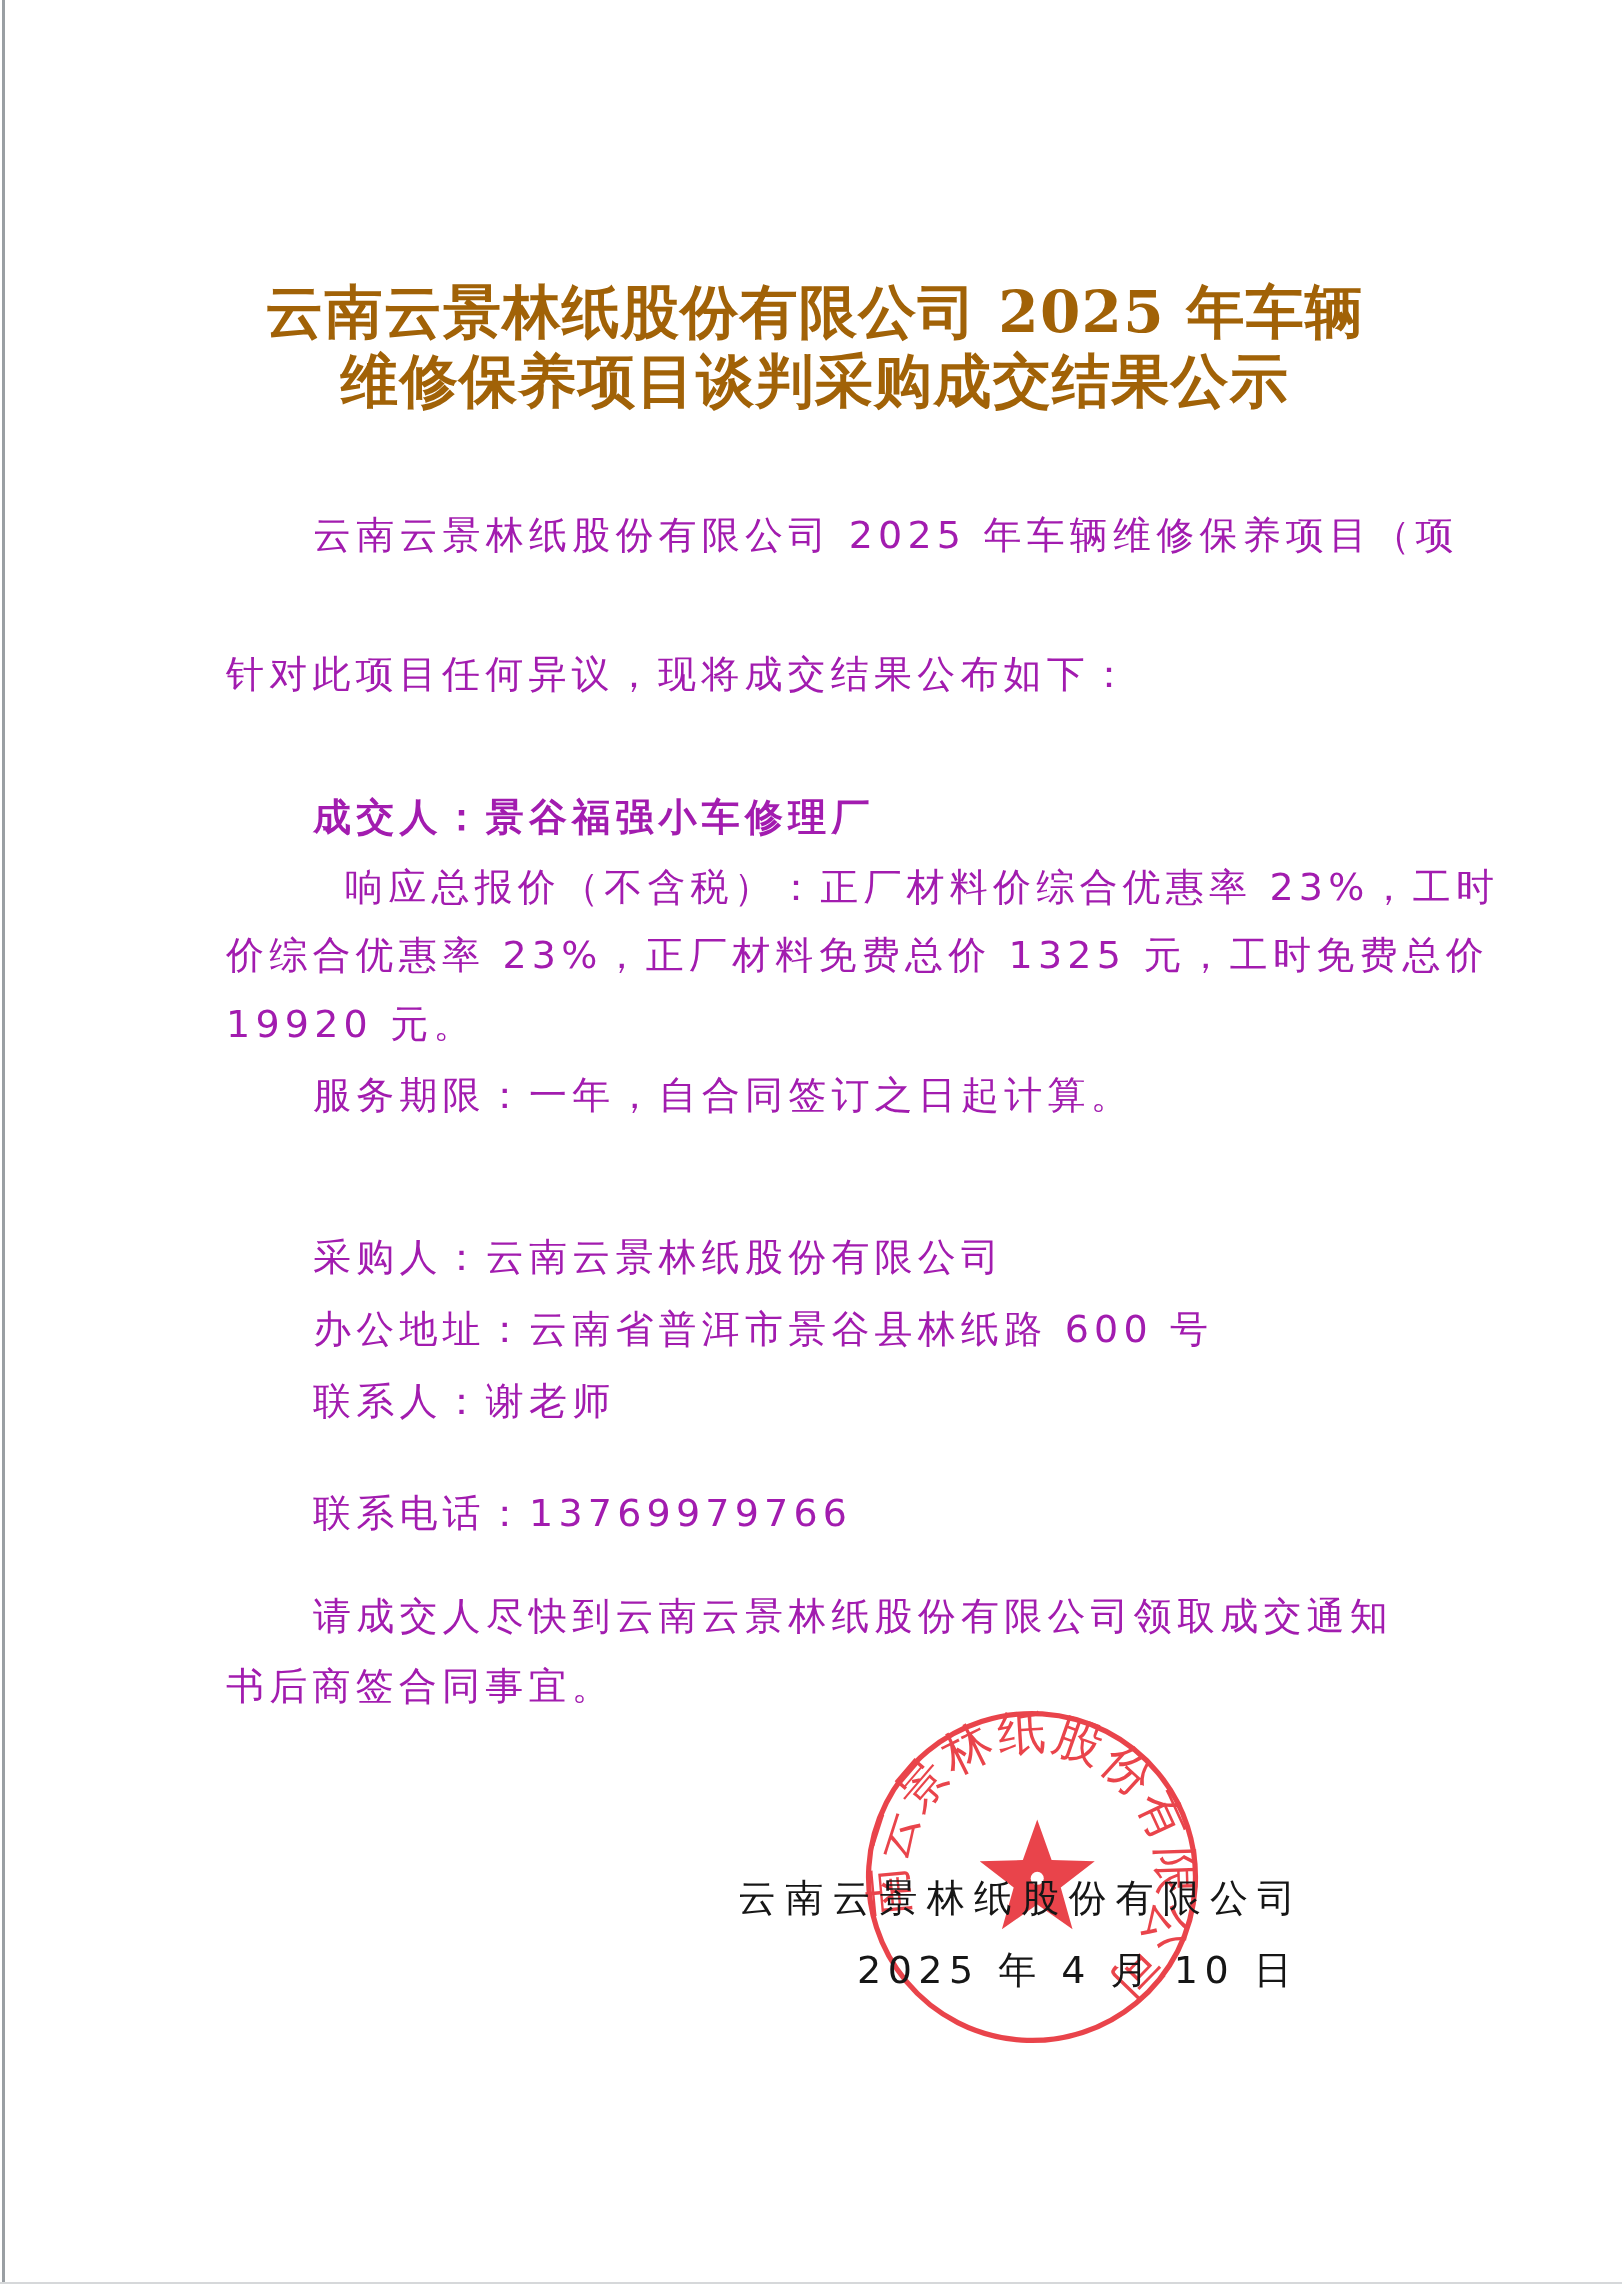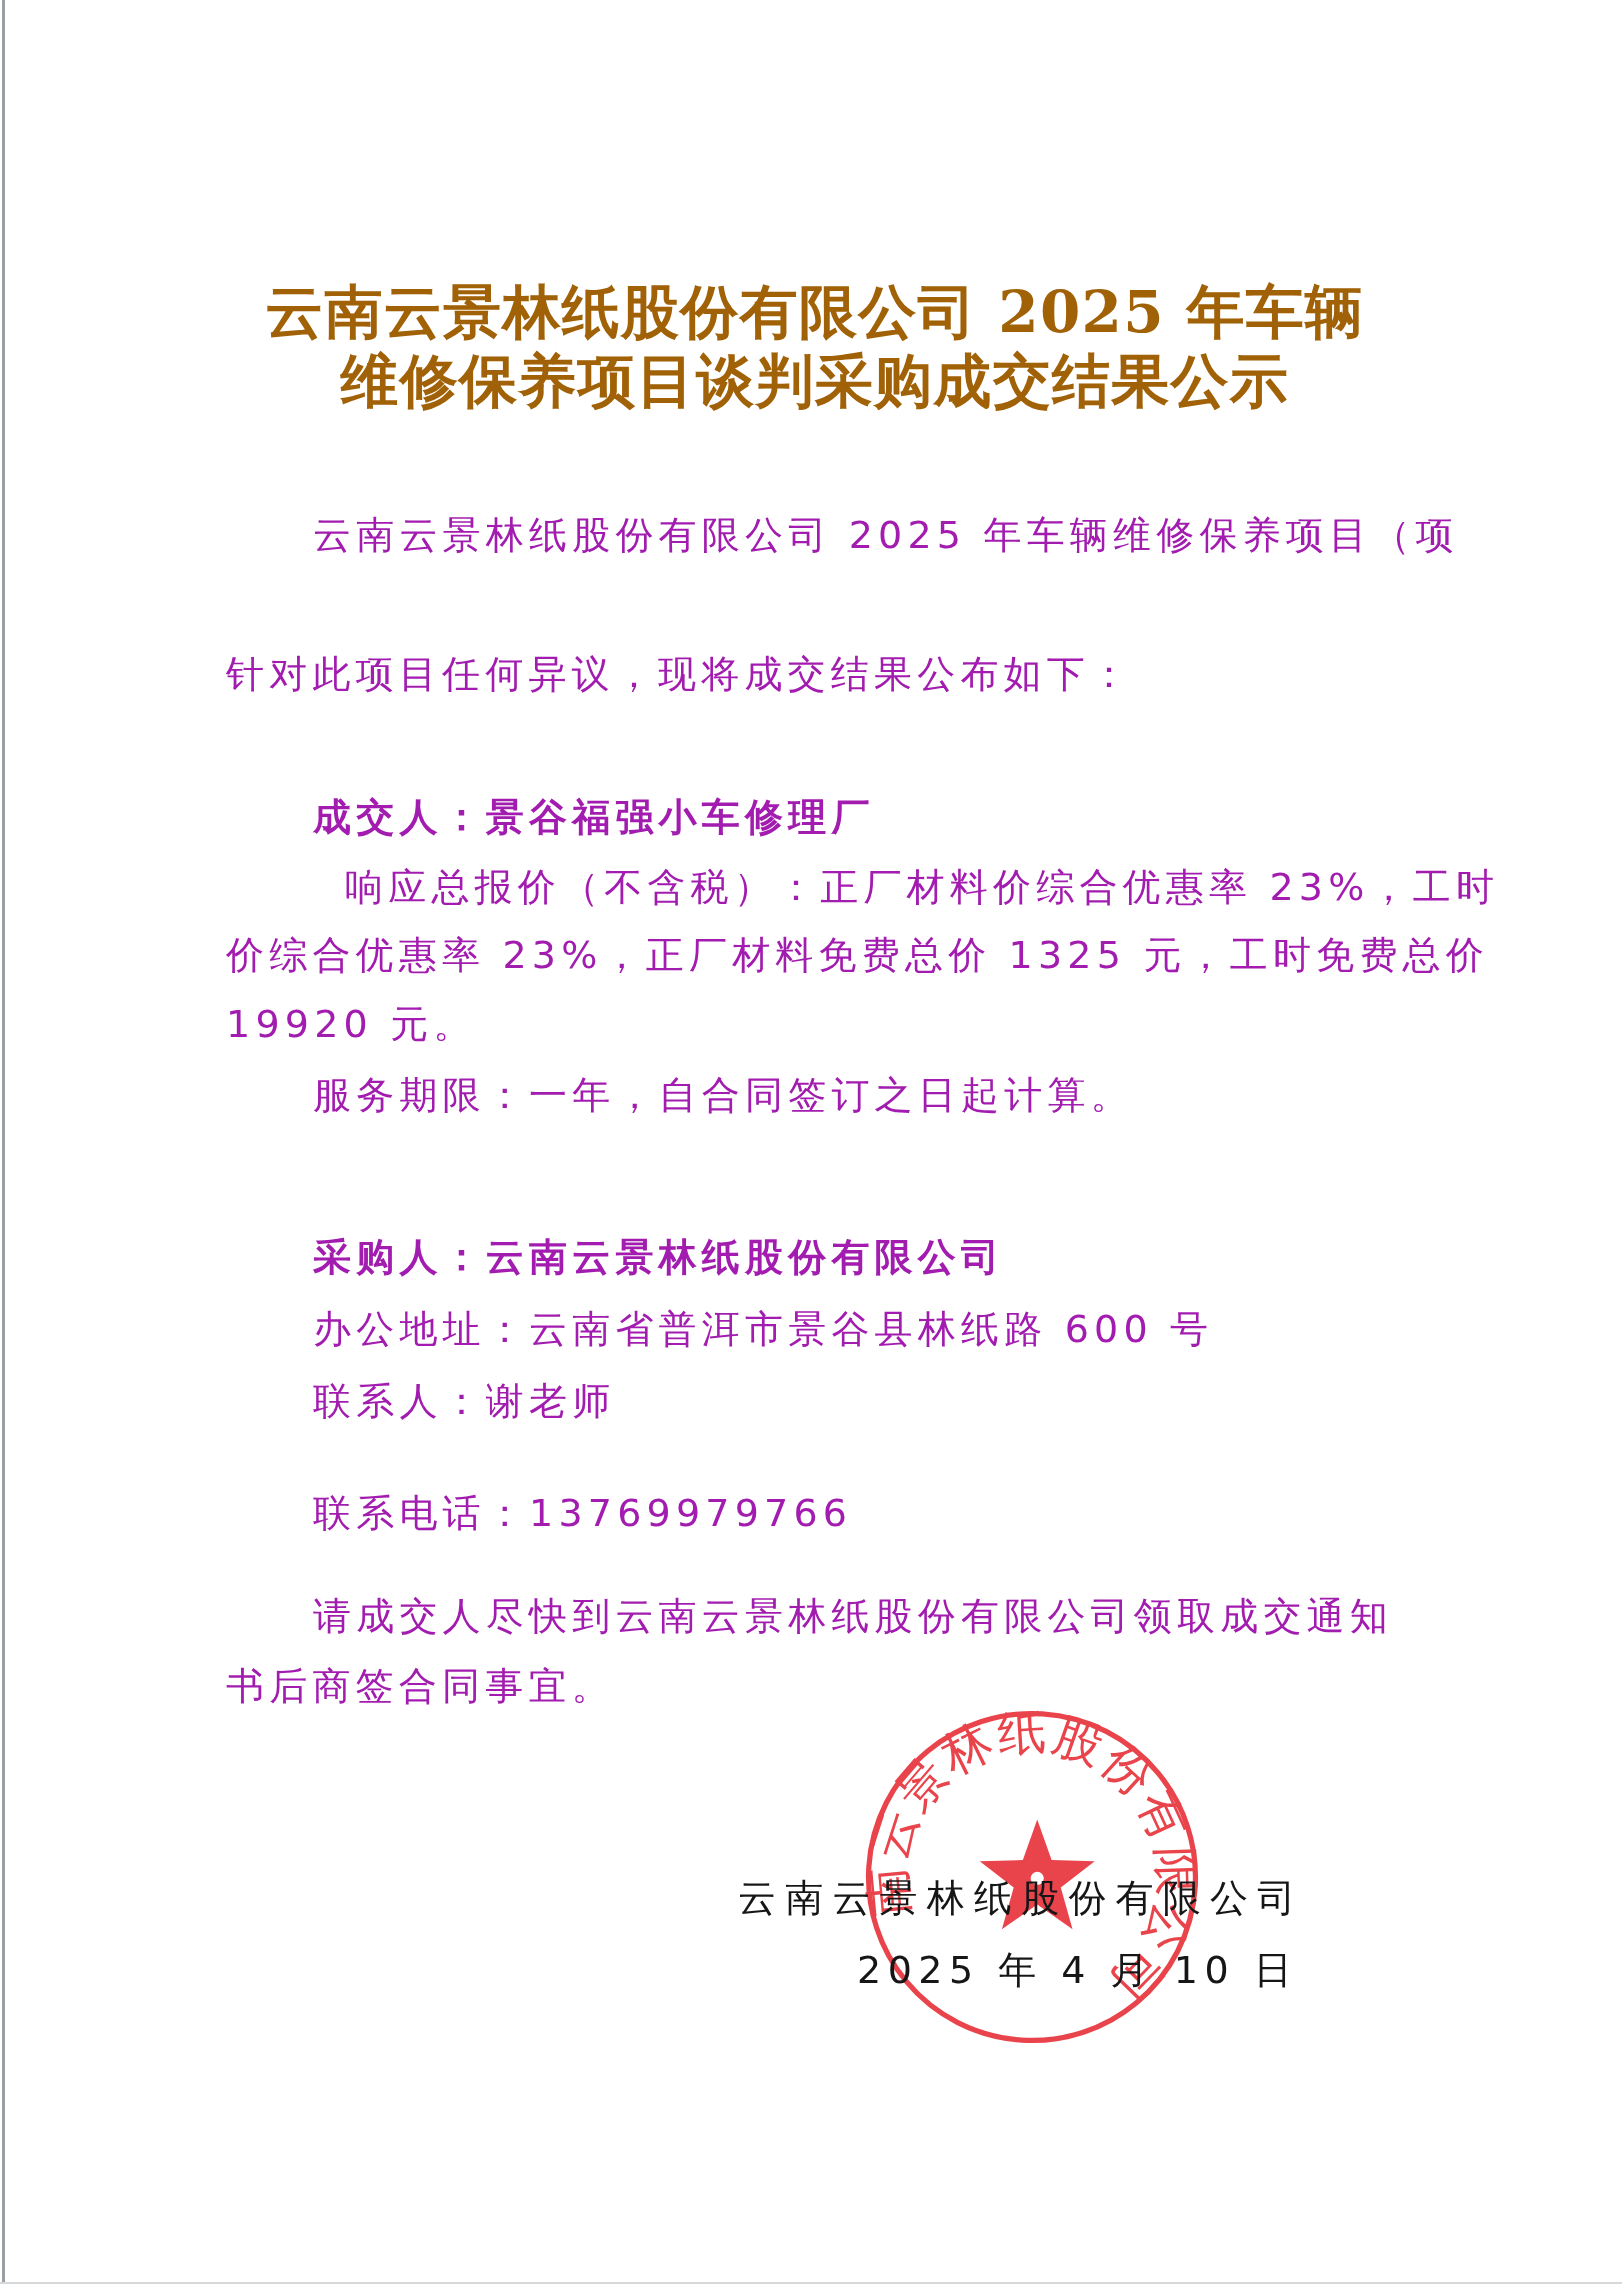--- a/index.html
+++ b/index.html
@@ -96,21 +96,21 @@
   <div class="body-line" style="top:651px;">针对此项目任何异议，现将成交结果公布如下：</div>
 
   <div class="body-line indent bold" style="top:794px;">成交人：景谷福强小车修理厂</div>
 
   <div class="body-line indent" style="top:864px;margin-left:32px;">响应总报价（不含税）：正厂材料价综合优惠率 23%，工时</div>
   <div class="body-line" style="top:932px;">价综合优惠率 23%，正厂材料免费总价 1325 元，工时免费总价</div>
   <div class="body-line" style="top:1001px;">19920 元。</div>
 
   <div class="body-line indent" style="top:1072px;">服务期限：一年，自合同签订之日起计算。</div>
 
-  <div class="body-line indent" style="top:1234px;font-weight:bold;">采购人：云南云景林纸股份有限公司</div>
+  <div class="body-line indent" style="top:1234px;">采购人：云南云景林纸股份有限公司</div>
   <div class="body-line indent" style="top:1306px;">办公地址：云南省普洱市景谷县林纸路 600 号</div>
   <div class="body-line indent" style="top:1378px;">联系人：谢老师</div>
   <div class="body-line indent" style="top:1490px;">联系电话：13769979766</div>
 
   <div class="body-line indent" style="top:1593px;">请成交人尽快到云南云景林纸股份有限公司领取成交通知</div>
   <div class="body-line" style="top:1663px;">书后商签合同事宜。</div>
 
   <svg class="stamp" viewBox="0 0 520 520">
     <defs>
       <path id="sealArc" d="M 260 260 m -195 0 a 195 195 0 1 1 390 0 a 195 195 0 1 1 -390 0" fill="none"></path>

